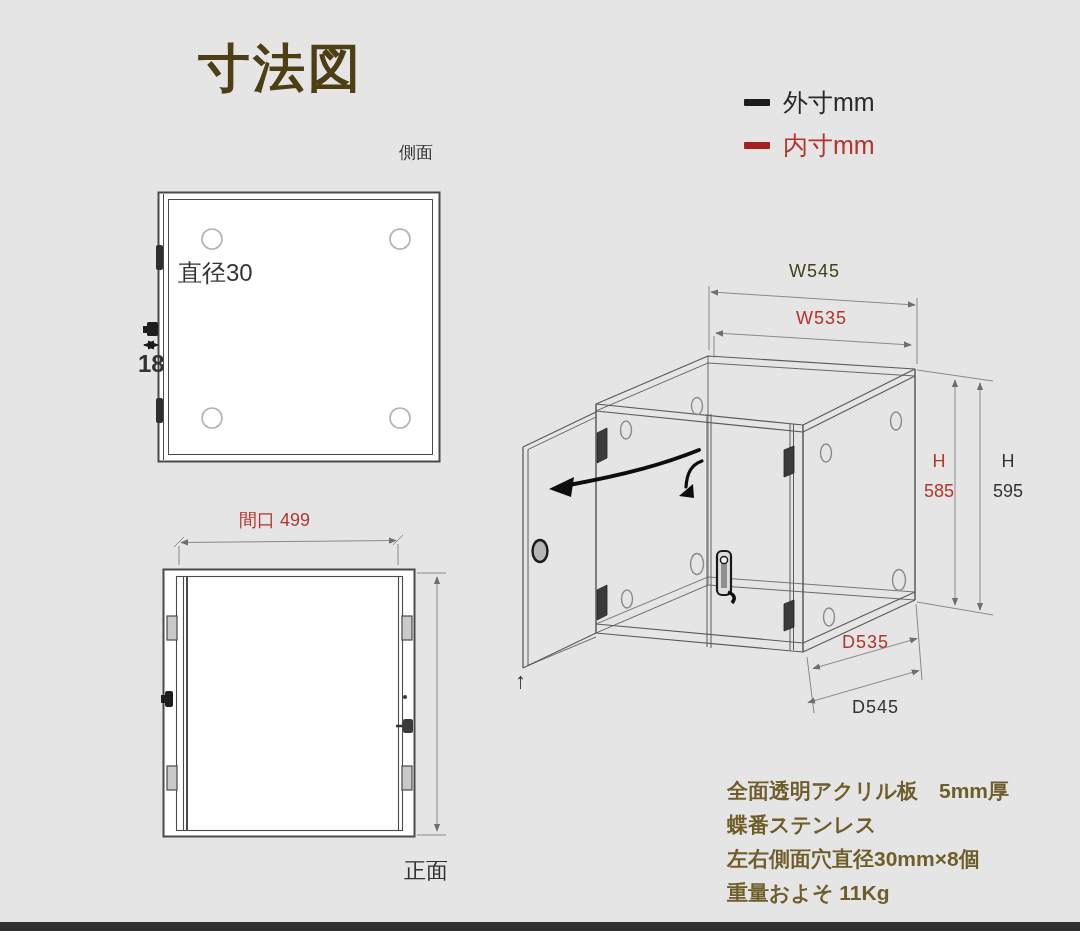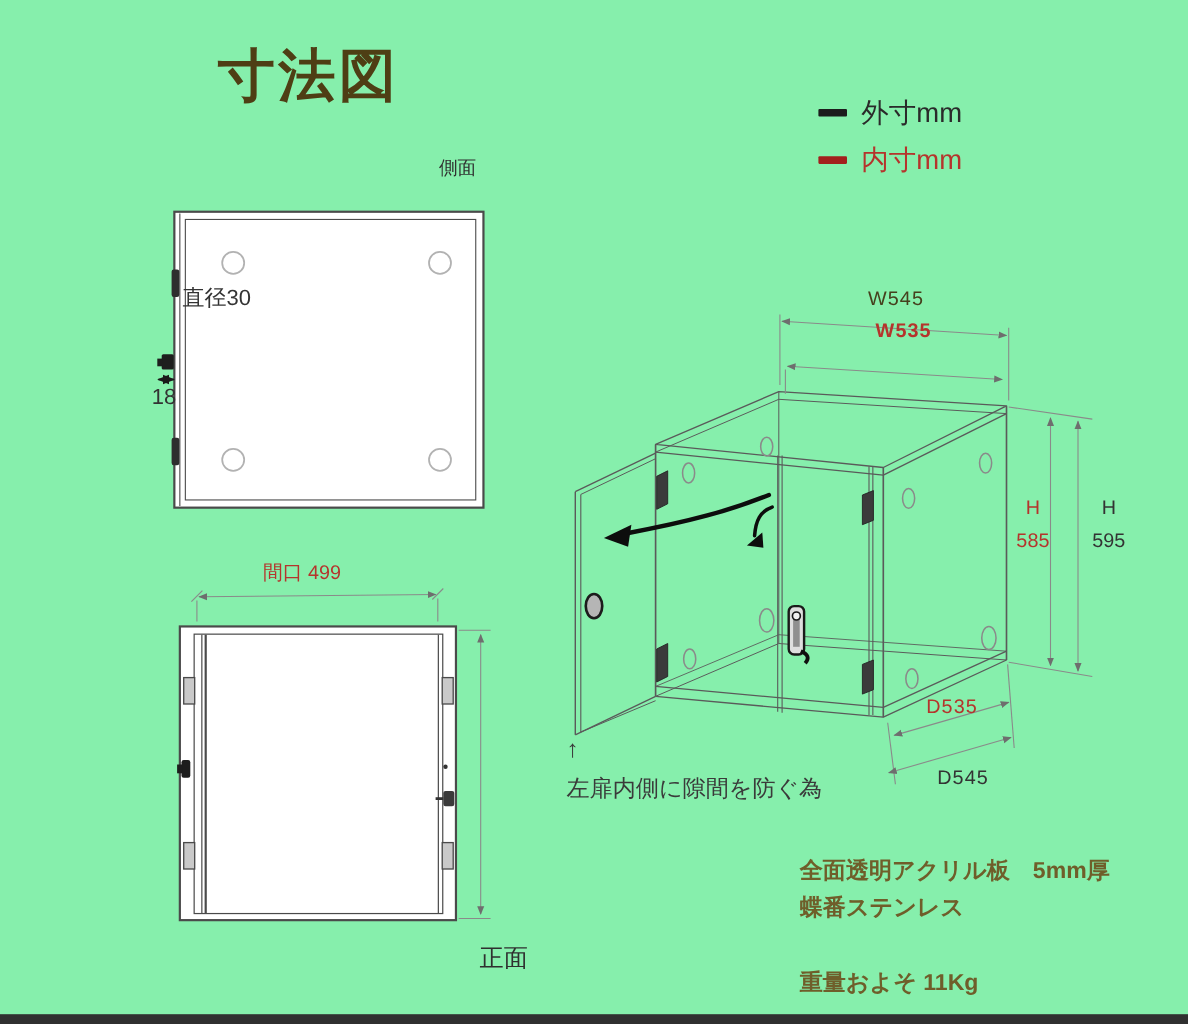--- a/index.html
+++ b/index.html
@@ -1,17 +1,17 @@
 <!DOCTYPE html>
 <html><head>
 <meta charset="utf-8">
 <style>
   html,body{margin:0;padding:0;background:#ffffff;}
   .canvas{
-    position:relative;width:1080px;height:931px;background:#86efac;overflow:hidden;
+    position:relative;width:1080px;height:931px;background:#e5e5e5;overflow:hidden;
     font-family:"Liberation Sans","DejaVu Sans",sans-serif;color:#333;
   }
   .canvas svg{position:absolute;left:0;top:0;}
   .txt{position:absolute;white-space:nowrap;}
   .title{font-size:52px;font-weight:700;color:#4e3e14;letter-spacing:3px;}
   .viewlabel{font-size:17px;color:#2f2f2f;}
   .legend-item{position:absolute;display:flex;align-items:center;gap:13px;}
   .legend-dash{width:26px;height:7px;border-radius:1px;}
   .legend-dash.outer{background:#1c1c1c;}
   .legend-dash.inner{background:#a3201d;}
@@ -175,36 +175,36 @@
   <div class="legend-item" style="left:744px;top:86px;">
     <span class="legend-dash outer"></span>
     <span class="legend-text">外寸mm</span>
   </div>
   <div class="legend-item" style="left:744px;top:129px;">
     <span class="legend-dash inner"></span>
     <span class="legend-text red">内寸mm</span>
   </div>
 
   <div class="txt viewlabel" style="left:399px;top:141px;">側面</div>
-  <div class="txt dim" style="left:166px;top:257px;font-size:20px;">直径30</div>
-  <div class="txt dim" style="left:138px;top:350px;font-size:20px;">18</div>
+  <div class="txt dim" style="left:178px;top:257px;font-size:24px;">直径30</div>
+  <div class="txt dim" style="left:138px;top:350px;font-size:24px;font-weight:bold;">18</div>
 
   <div class="txt dim red" style="left:239px;top:508px;">間口 499</div>
-  <div class="txt viewlabel" style="left:404px;top:856px;font-size:22px;margin-left:32px;">正面</div>
+  <div class="txt viewlabel" style="left:404px;top:856px;font-size:22px;">正面</div>
 
   <div class="txt dim olive" style="left:789px;top:261px;letter-spacing:1px;">W545</div>
-  <div class="txt dim red" style="left:796px;top:290px;letter-spacing:1px;font-weight:bold;">W535</div>
+  <div class="txt dim red" style="left:796px;top:308px;letter-spacing:1px;">W535</div>
   <div class="txt dim red dim-2line" style="left:918px;top:446px;width:42px;">H
 585</div>
   <div class="txt dim dim-2line" style="left:985px;top:446px;width:46px;">H
 595</div>
   <div class="txt dim red" style="left:842px;top:632px;letter-spacing:1px;">D535</div>
   <div class="txt dim" style="left:852px;top:697px;letter-spacing:1px;">D545</div>
 
   <div class="txt note" style="left:515px;top:668px;font-size:22px;">↑</div>
-  <div class="txt note" style="left:515px;top:703px;">左扉内側に隙間を防ぐ為</div>
 
   <div class="txt spec" style="left:727px;top:777px;">全面透明アクリル板　5mm厚</div>
   <div class="txt spec" style="left:727px;top:811px;">蝶番ステンレス</div>
+  <div class="txt spec" style="left:727px;top:845px;">左右側面穴直径30mm×8個</div>
   <div class="txt spec" style="left:727px;top:879px;">重量およそ 11Kg</div>
 
   <div class="bottom-bar"></div>
 </div>
 
 </body></html>

